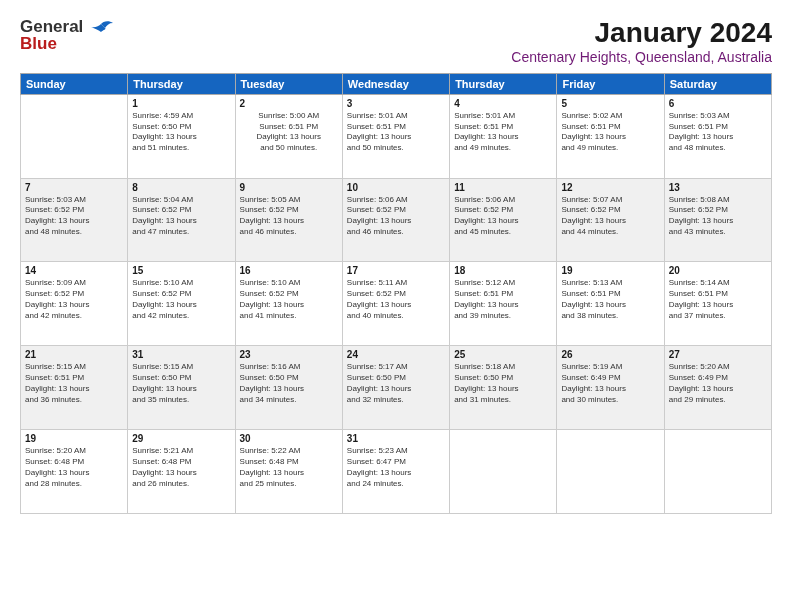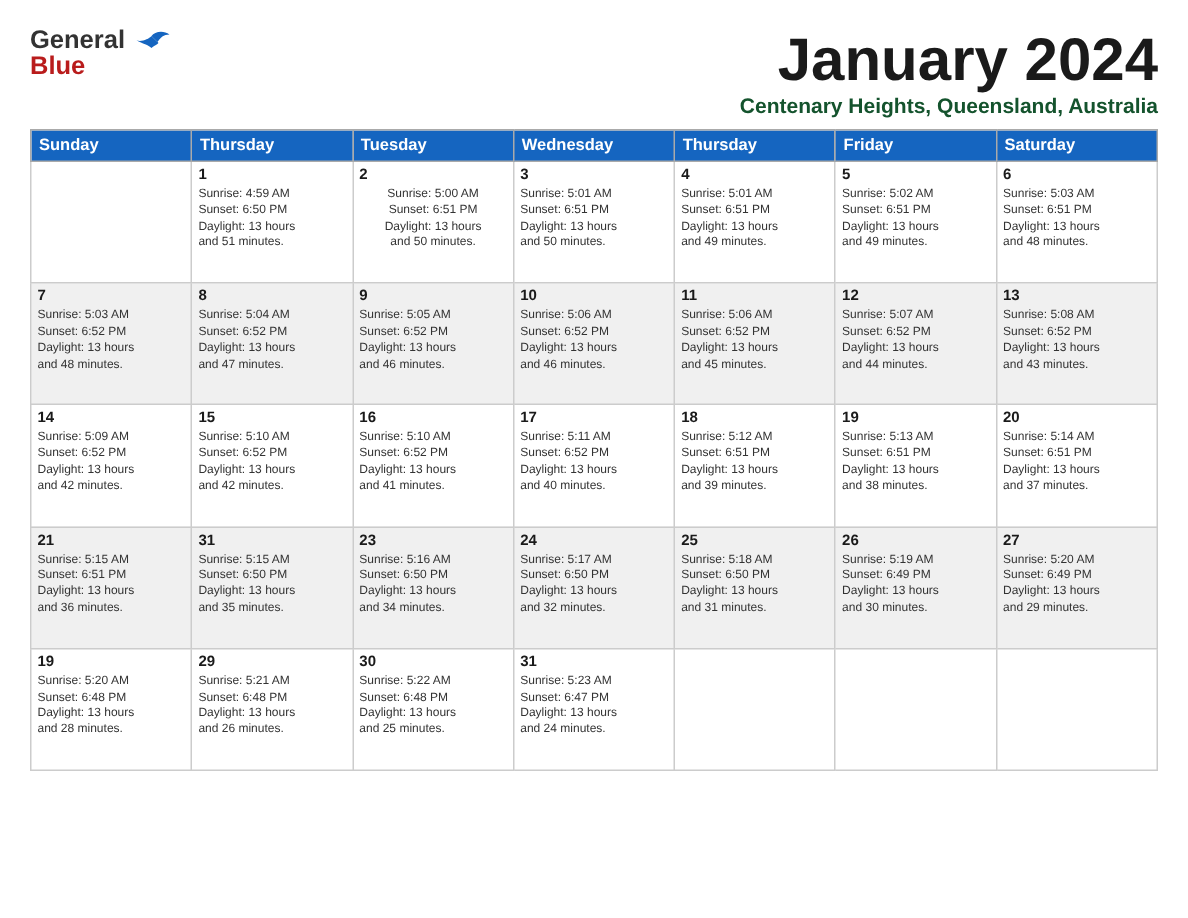--- a/index.html
+++ b/index.html
@@ -25,29 +25,29 @@
     }
     .logo {
       display: flex;
       flex-direction: column;
       align-items: flex-start;
     }
     .title-block {
       text-align: right;
     }
     .calendar-title {
-      font-size: 40px;
+      font-size: 28px;
       font-weight: bold;
       color: #1a1a1a;
       line-height: 1.1;
     }
     .calendar-subtitle {
       font-size: 14px;
-      color: #14532d;
-      font-weight: 700;
+      color: #701a75;
+      font-weight: 400;
     }
     .calendar-table {
       width: 100%;
       border-collapse: collapse;
       flex: 1;
       font-size: 9px;
     }
     .calendar-table th {
       background-color: #1565c0;
       color: #fff;

